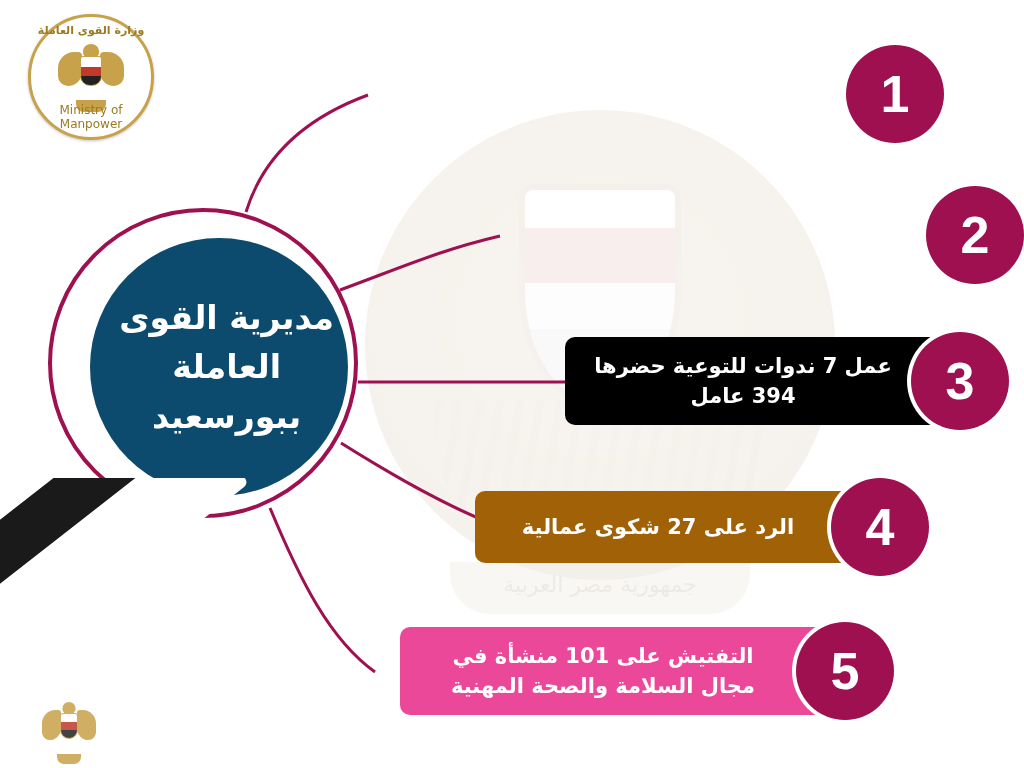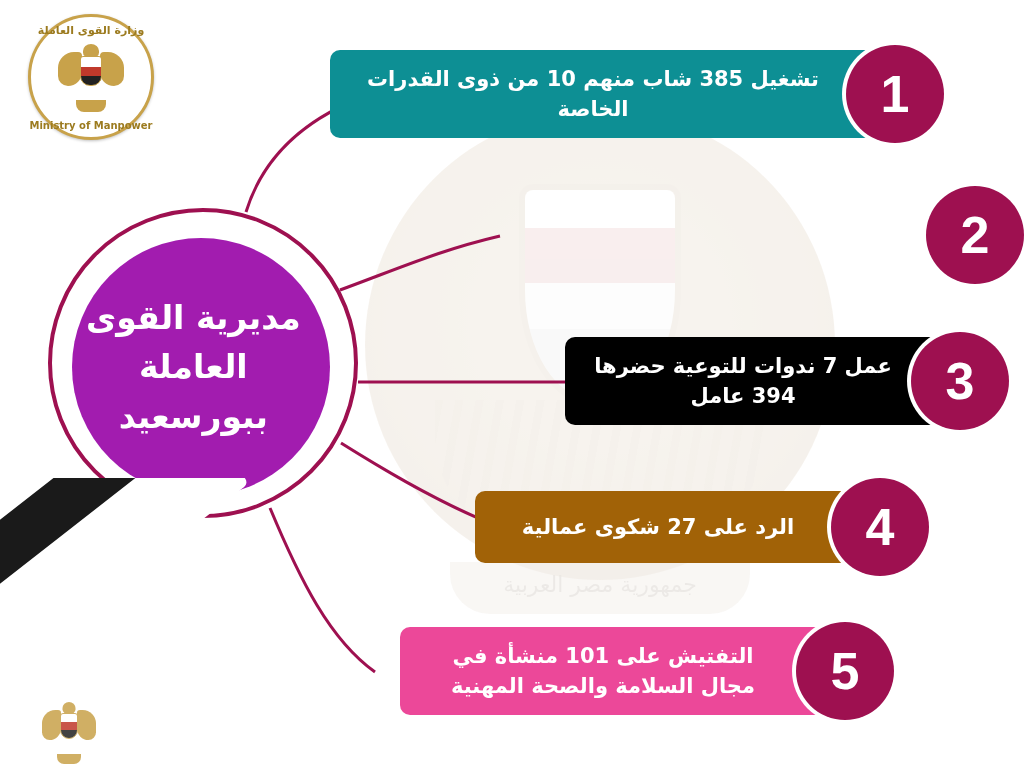--- a/index.html
+++ b/index.html
@@ -124,22 +124,22 @@
     font-size: 11px;
     font-weight: bold;
     color: #9c7b1f;
     letter-spacing: 0px;
   }
   .logo-arc-bottom {
     position: absolute;
     bottom: 9px;
     left: 0; right: 0;
     text-align: center;
-    font-size: 10px;
-    font-weight: bold;
+    font-size: 12px;
+    font-weight: normal;
     color: #9c7b1f;
     direction: ltr;
   }
   .logo-eagle {
     position: absolute;
     left: 50%;
     top: 30px;
     transform: translateX(-50%);
     width: 66px;
     height: 62px;
@@ -249,29 +249,29 @@
     top: 208px;
     width: 310px;
     height: 310px;
     border-radius: 50%;
     background: #ffffff;
     border: 4px solid #9e1050;
     box-sizing: border-box;
   }
   .hub-inner {
     position: absolute;
-    left: 20px;
+    left: 38px;
     top: 26px;
     width: 258px;
     height: 258px;
     border-radius: 50%;
-    background: #a21caf;
+    background: #0c4a6e;
     display: flex;
     align-items: center;
-    justify-content: flex-end;
+    justify-content: flex-start;
     text-align: center;
   }
   .hub-text {
     color: #ffffff;
     font-size: 33px;
     font-weight: bold;
     line-height: 1.5;
     padding: 0 14px;
     white-space: pre-line;
   }
@@ -362,21 +362,20 @@
   <div class="hub">
     <div class="hub-inner">
       <div class="hub-text">مديرية القوى
 العاملة
 ببورسعيد</div>
     </div>
   </div>
 
   <div class="row" id="row1">
     <div class="bullet">1</div>
-    <div class="pill" style="background:#0d8f94; width:470px;">تشغيل  385 شاب منهم 10 من ذوى القدرات الخاصة</div>
   </div>
 
   <div class="row" id="row2">
     <div class="bullet">2</div>
   </div>
 
   <div class="row" id="row3">
     <div class="bullet">3</div>
     <div class="pill" style="background:#000000; width:300px;">عمل 7 ندوات للتوعية حضرها 394 عامل</div>
   </div>

